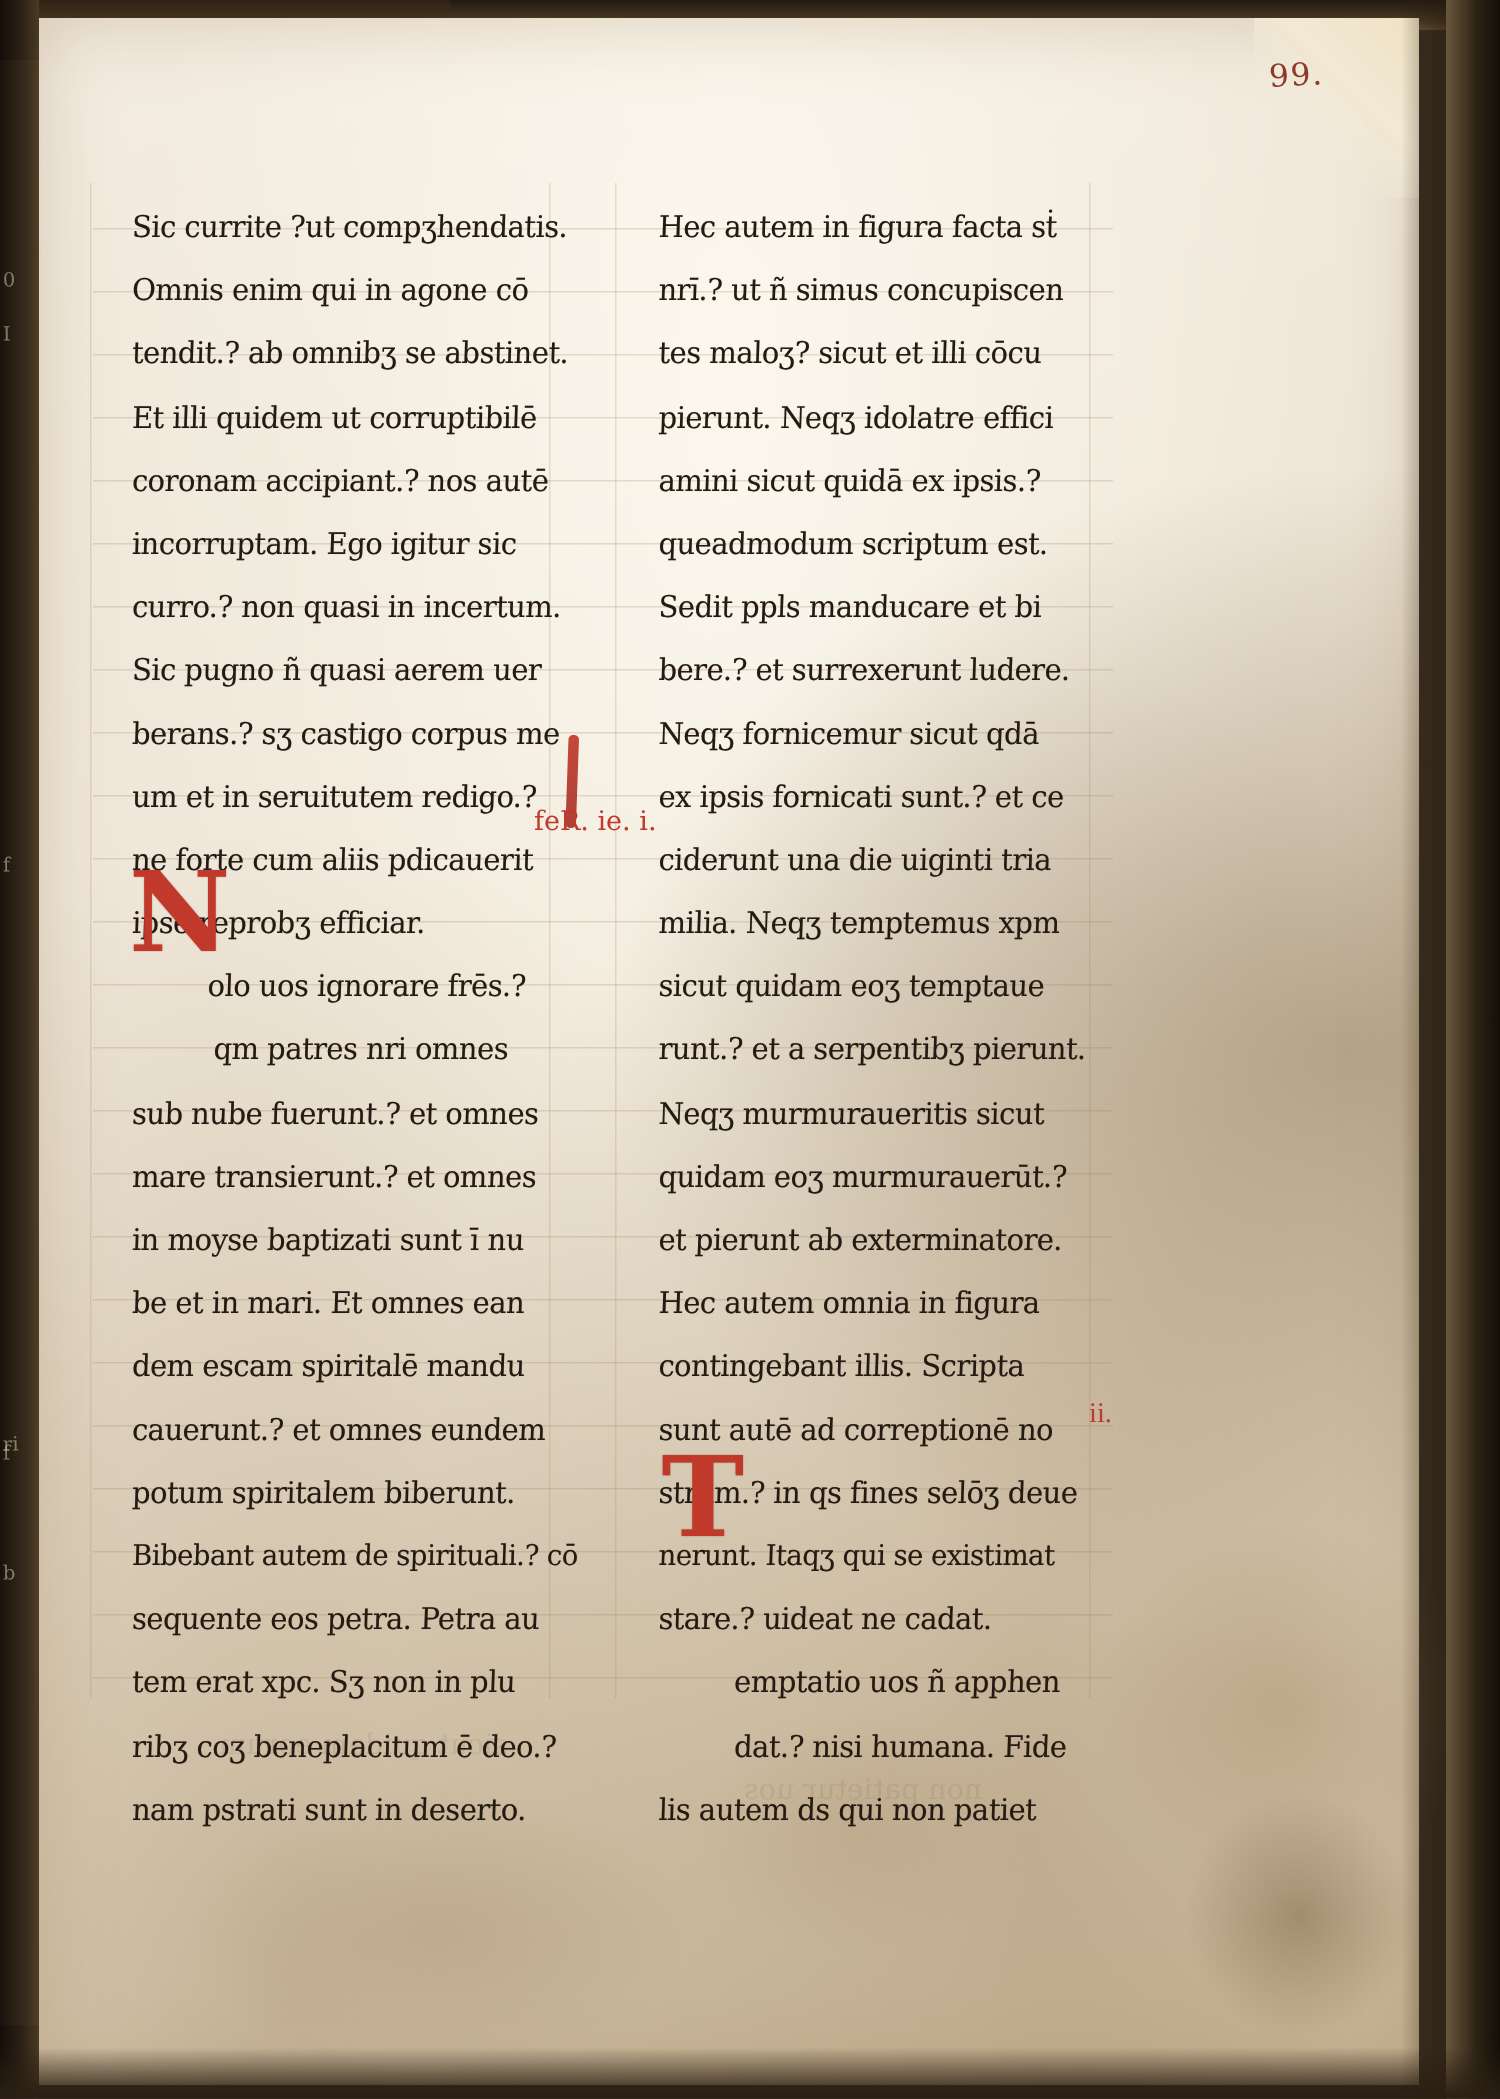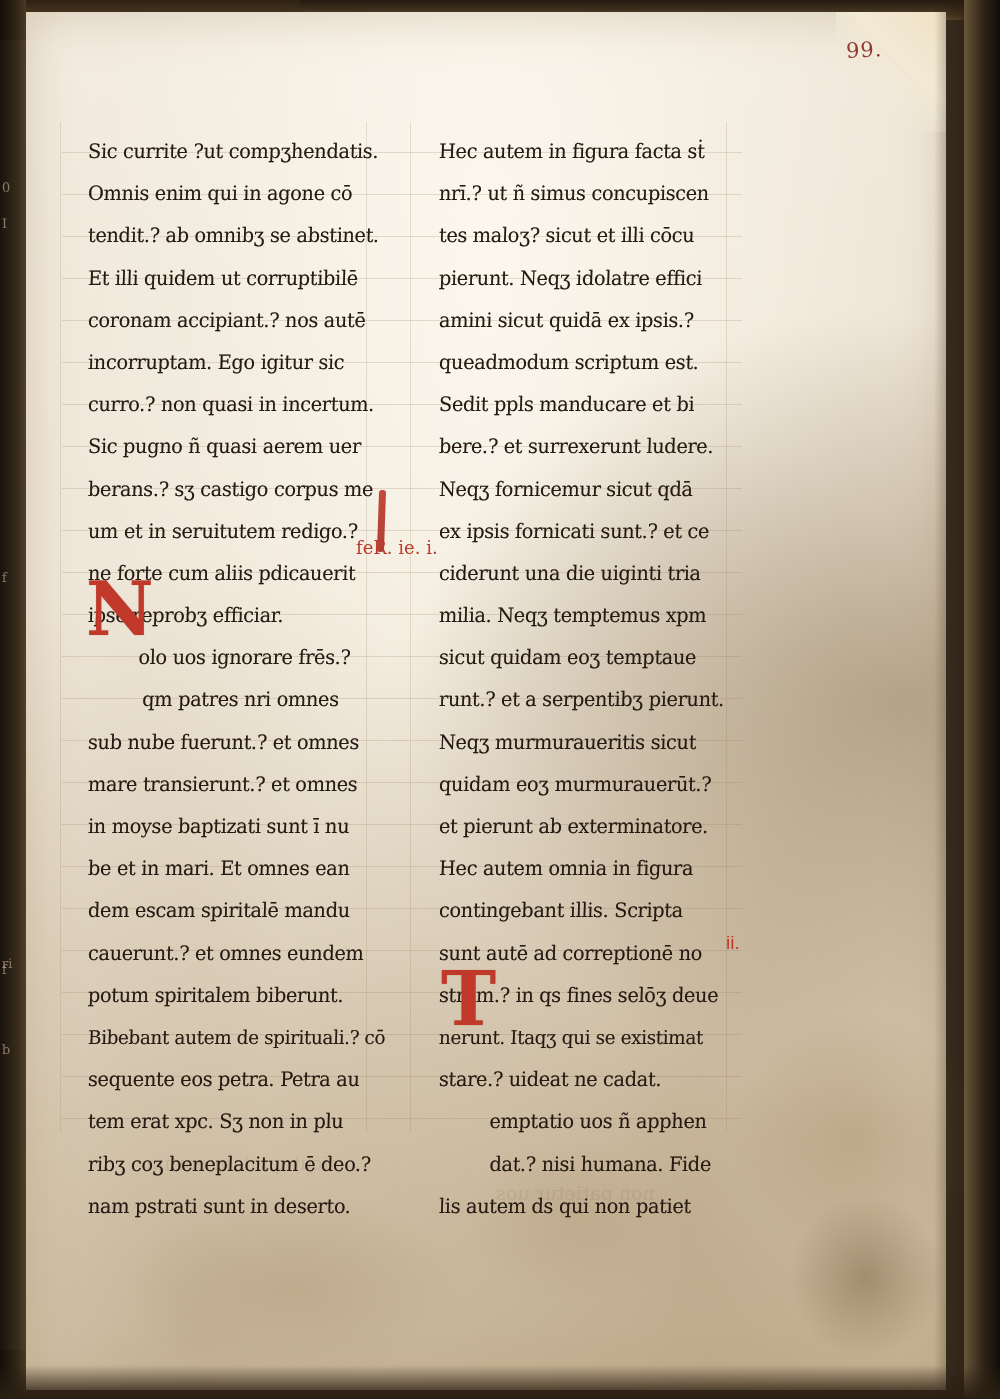--- a/index.html
+++ b/index.html
@@ -201,21 +201,21 @@
     background: linear-gradient(to bottom, #c0392b, #a7332a);
     border-radius: 3px;
     transform: rotate(2deg);
     opacity: .92;
   }
   .red-mark-ii {
     position: absolute;
     left: 700px; top: 920px;
     color: #c0392b;
     font-size: 19px;
-    font-family: Liberation Sans, sans-serif;
+    font-family: Liberation Serif, serif;
   }
   .red-rubric-inline {
     position: absolute;
     left: 330px; top: 525px;
     color: #c0392b;
     font-size: 18px;
     font-family: "DejaVu Serif", serif;
     white-space: nowrap;
   }
 

